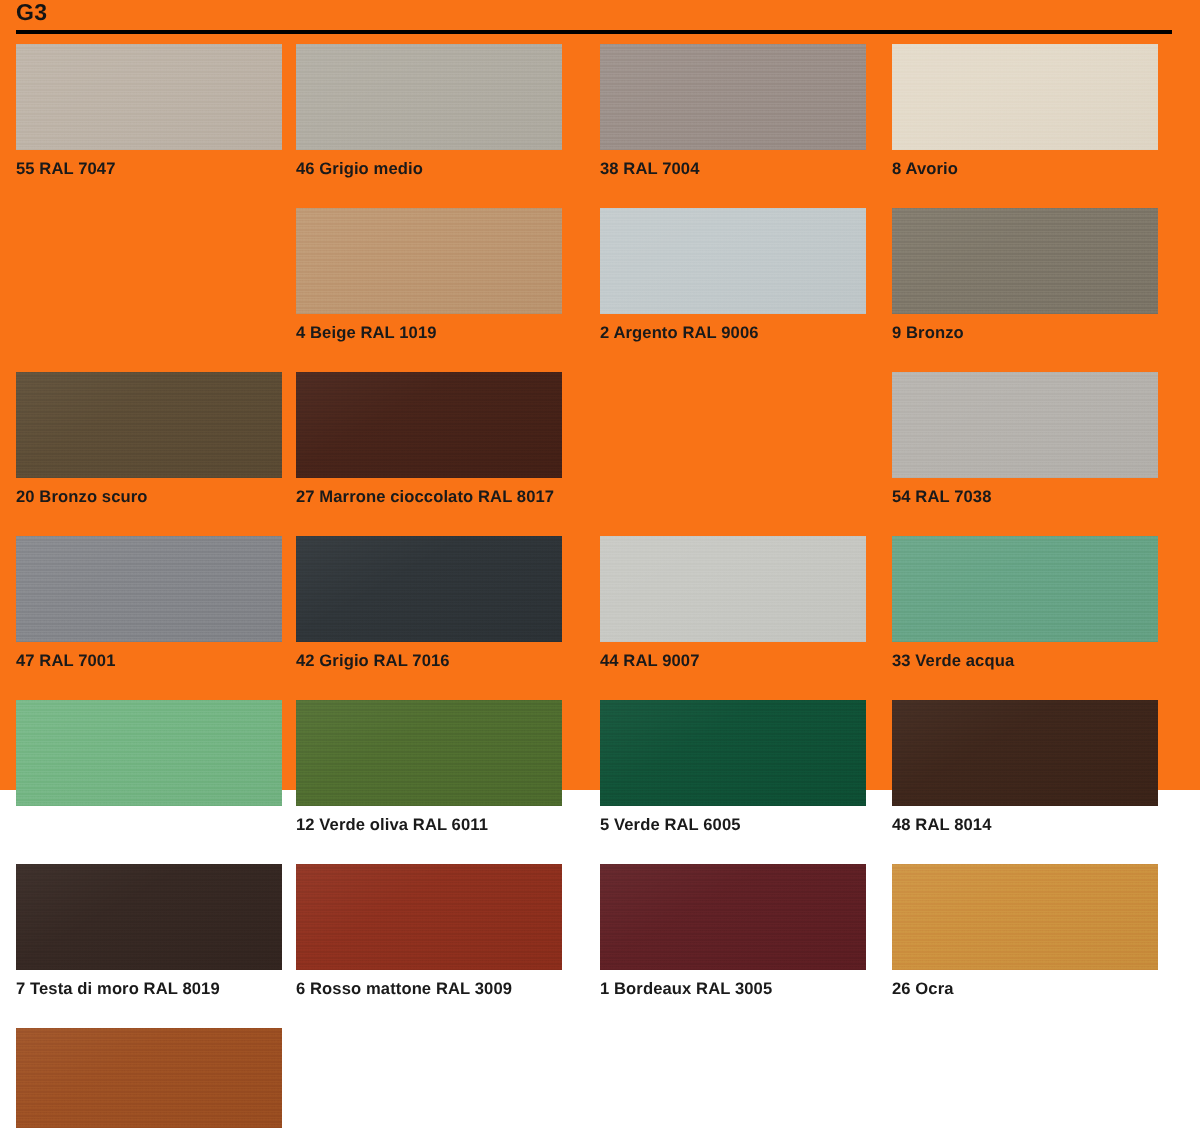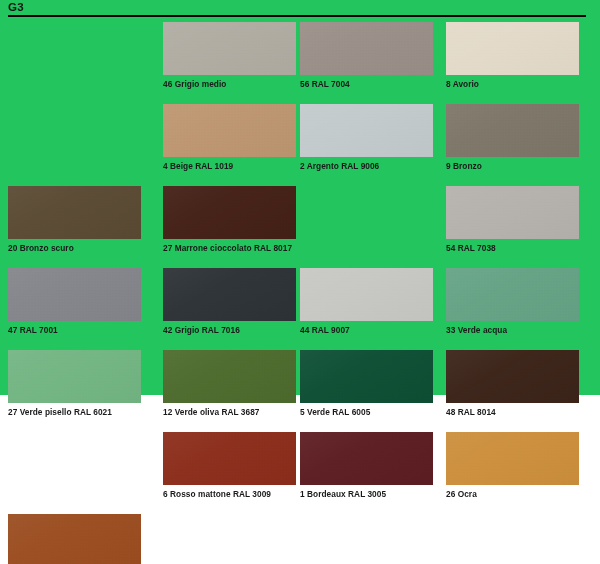--- a/index.html
+++ b/index.html
@@ -13,21 +13,21 @@
     height: 564px;
     overflow: hidden;
     font-family: "Liberation Sans", sans-serif;
     -webkit-font-smoothing: antialiased;
   }
 
   #page {
     position: relative;
     width: 600px;
     height: 395px;
-    background: #22c55e;
+    background: #f97316;
   }
 
   
   .header {
     position: absolute;
     left: 8px;
     top: 0px;
     width: 578px;
     height: 20px;
   }
@@ -62,21 +62,21 @@
     position: relative;
     height: 82px;
   }
 
   .cell {
     position: absolute;
     top: 0;
     width: 133px;
   }
   .cell.c0 { left: 0px; }
-  .cell.c1 { left: 155px; border-radius: 12px; }
+  .cell.c1 { left: 140px; border-radius: 12px; }
   .cell.c2 { left: 292px; }
   .cell.c3 { left: 438px; border-radius: 14px; }
 
   .swatch {
     position: relative;
     width: 133px;
     height: 53px;
     overflow: hidden;
     background-color: #cccccc;
   }
@@ -117,33 +117,40 @@
 
 <div id="page">
 
   <div class="header">
     <div class="header-title">G3</div>
     <div class="header-rule"></div>
   </div>
 
   <div class="grid" id="swatch-grid">
       <div class="row">
+        <div class="cell c0">
+          <div class="swatch" style="background-color: rgb(189, 179, 167);">
+            <div class="tex"></div>
+            <div class="sheen"></div>
+          </div>
+          <div class="caption">55 RAL 7047</div>
+        </div>
         <div class="cell c1">
           <div class="swatch" style="background-color: rgb(176, 172, 162);">
             <div class="tex"></div>
             <div class="sheen"></div>
           </div>
           <div class="caption">46 Grigio medio</div>
         </div>
         <div class="cell c2">
           <div class="swatch" style="background-color: rgb(154, 142, 136);">
             <div class="tex"></div>
             <div class="sheen"></div>
           </div>
-          <div class="caption">56 RAL 7004</div>
+          <div class="caption">38 RAL 7004</div>
         </div>
         <div class="cell c3">
           <div class="swatch" style="background-color: rgb(227, 218, 201);">
             <div class="tex"></div>
             <div class="sheen"></div>
           </div>
           <div class="caption">8 Avorio</div>
         </div>
       </div>
       <div class="row">
@@ -221,45 +228,51 @@
           </div>
           <div class="caption">33 Verde acqua</div>
         </div>
       </div>
       <div class="row">
         <div class="cell c0">
           <div class="swatch" style="background-color: rgb(115, 181, 131);">
             <div class="tex"></div>
             <div class="sheen"></div>
           </div>
-          <div class="caption">27 Verde pisello RAL 6021</div>
         </div>
         <div class="cell c1">
           <div class="swatch" style="background-color: rgb(77, 107, 45);">
             <div class="tex"></div>
             <div class="sheen"></div>
           </div>
-          <div class="caption">12 Verde oliva RAL 3687</div>
+          <div class="caption">12 Verde oliva RAL 6011</div>
         </div>
         <div class="cell c2">
           <div class="swatch" style="background-color: rgb(13, 79, 52);">
             <div class="tex"></div>
             <div class="sheen"></div>
           </div>
           <div class="caption">5 Verde RAL 6005</div>
         </div>
         <div class="cell c3">
           <div class="swatch" style="background-color: rgb(59, 35, 24);">
             <div class="tex"></div>
             <div class="sheen"></div>
           </div>
           <div class="caption">48 RAL 8014</div>
         </div>
       </div>
       <div class="row">
+        <div class="cell c0">
+          <div class="swatch" style="background-color: rgb(51, 37, 32);">
+            <div class="tex"></div>
+            <div class="sheen"></div>
+          </div>
+          <div class="caption">7 Testa di moro RAL 8019</div>
+        </div>
         <div class="cell c1">
           <div class="swatch" style="background-color: rgb(140, 45, 27);">
             <div class="tex"></div>
             <div class="sheen"></div>
           </div>
           <div class="caption">6 Rosso mattone RAL 3009</div>
         </div>
         <div class="cell c2">
           <div class="swatch" style="background-color: rgb(93, 29, 34);">
             <div class="tex"></div>

